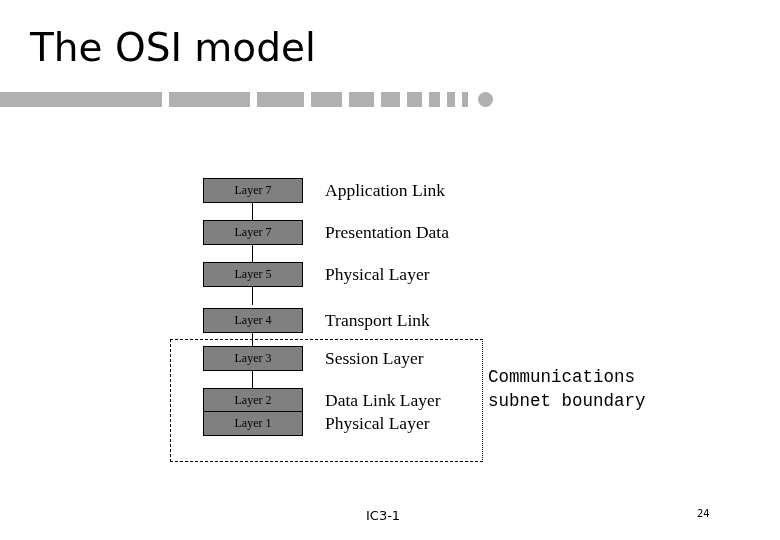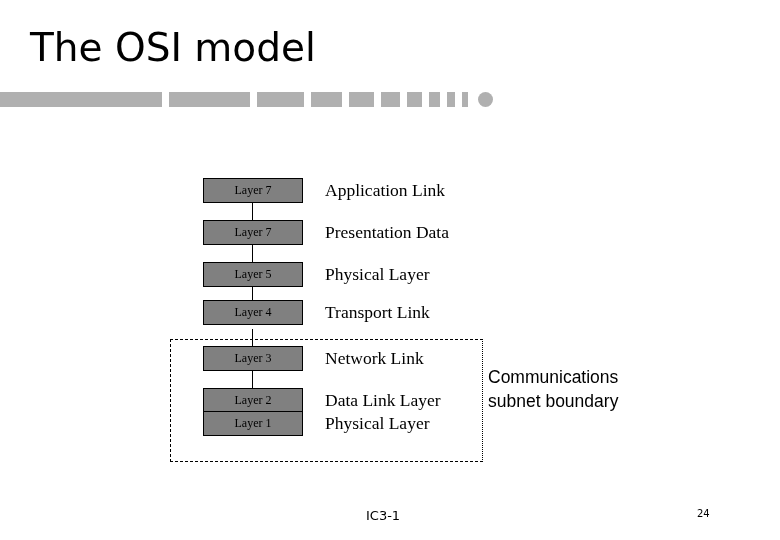--- a/index.html
+++ b/index.html
@@ -118,21 +118,21 @@
     border-top: 1px dashed #000000;
     border-left: 1px dashed #000000;
     border-bottom: 1px dashed #000000;
     border-right: 1px dotted #000000;
     background: transparent;
   }
   #subnet-label {
     position: absolute;
     left: 488px;
     top: 365px;
-    font-family: Liberation Sans, sans-serif;
+    font-family: Liberation Mono, monospace;
     font-size: 17.5px;
     line-height: 24px;
     color: #000000;
     white-space: nowrap;
   }
   #subnet-label span { display: block; }
 
   
   #footer-code {
     position: absolute;
@@ -201,31 +201,31 @@
             <span class="layer-box-label">Layer 7</span>
           </div>
           <div class="layer-name">Presentation Data</div>
         </div>
         <div class="layer-row" style="top: 262px;">
           <div class="layer-box">
             <span class="layer-box-label">Layer 5</span>
           </div>
           <div class="layer-name">Physical Layer</div>
         </div>
-        <div class="layer-row" style="top: 300px;">
+        <div class="layer-row" style="top: 308px;">
           <div class="layer-box">
             <span class="layer-box-label">Layer 4</span>
           </div>
           <div class="layer-name">Transport Link</div>
         </div>
         <div class="layer-row" style="top: 346px;">
           <div class="layer-box">
             <span class="layer-box-label">Layer 3</span>
           </div>
-          <div class="layer-name">Network Link</div>
+          <div class="layer-name">Session Layer</div>
         </div>
         <div class="layer-row" style="top: 388px;">
           <div class="layer-box">
             <span class="layer-box-label">Layer 2</span>
           </div>
           <div class="layer-name">Data Link Layer</div>
         </div>
         <div class="layer-row" style="top: 411px;">
           <div class="layer-box">
             <span class="layer-box-label">Layer 1</span>

